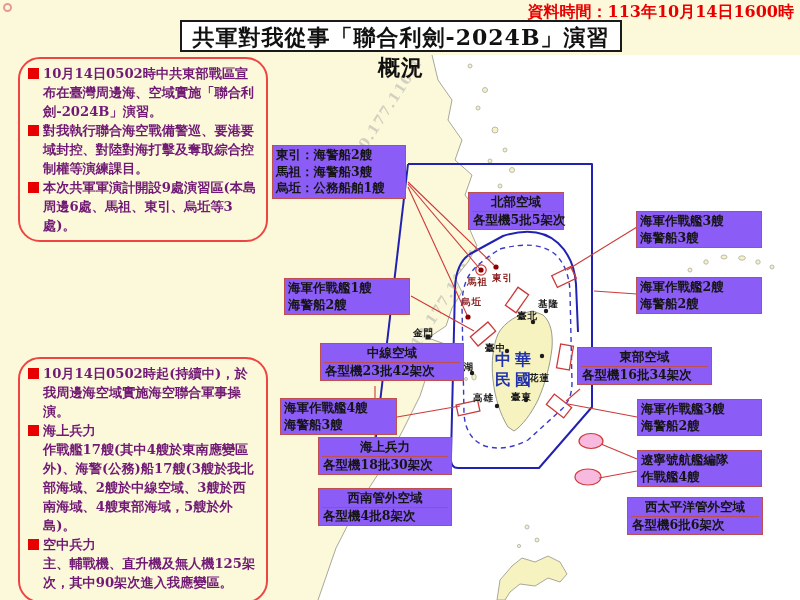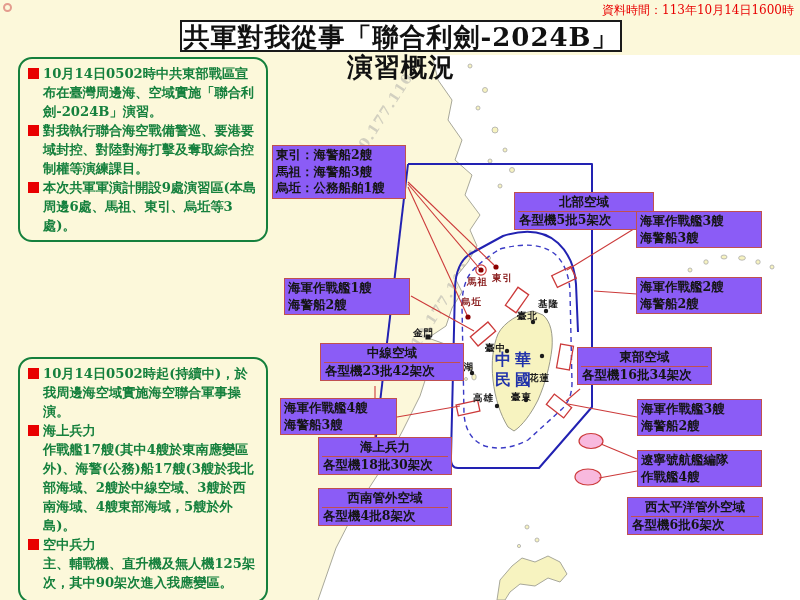--- a/index.html
+++ b/index.html
@@ -1,25 +1,25 @@
 <!DOCTYPE html>
 <html><head>
 <meta charset="utf-8">
 <style>
   html,body{margin:0;padding:0;}
   body{font-family:"DejaVu Serif","Liberation Serif",serif;}
   #stage{position:relative;width:800px;height:600px;background:#fcf8da;overflow:hidden;}
   .ab{position:absolute;box-sizing:border-box;}
   
-  .datatime{top:2px;right:6px;color:#e80000;font-size:12px;font-weight:normal;letter-spacing:0px;}
+  .datatime{top:2px;right:6px;color:#e80000;font-size:16px;font-weight:bold;letter-spacing:0px;}
   .title-box{left:180px;top:20px;width:442px;height:32px;border:2px solid #1a1a1a;background:#ffffff;
-             text-align:center;font-size:26px;font-weight:bold;line-height:30px;color:#111;letter-spacing:1px;}
+             text-align:center;font-size:22px;font-weight:bold;line-height:30px;color:#111;letter-spacing:1px;}
   .corner-mark{left:3px;top:3px;width:9px;height:9px;border:2px solid #d05050;border-radius:50%;opacity:.55;}
   
-  .infobox{left:18px;width:250px;border:2px solid #15803d;border-radius:14px;color:#15803d;
+  .infobox{left:18px;width:250px;border:2px solid #ef4444;border-radius:22px;color:#701a75;
            font-size:13.2px;line-height:1.44;padding:5px 8px 5px 8px;font-weight:bold;}
   .infobox .item{position:relative;padding-left:15px;}
   .infobox .sq{position:absolute;left:0;top:4px;width:11px;height:11px;background:#e80000;}
   .infobox .body{padding-left:15px;}
   
   .callout{background:#8b5cf6;border:1.5px solid #c05050;color:#151515;font-size:12.5px;
            line-height:1.32;padding:1px 3px;font-weight:bold;}
   .callout .trow{text-align:center;border-bottom:1px solid #c05050;padding:0 1px;}
   .callout .vrow{text-align:left;padding:0 1px;white-space:nowrap;}
   .shipbox div{white-space:nowrap;}
@@ -165,21 +165,21 @@
     <div class="item"><span class="sq"></span><span>空中兵力</span></div>
     <div class="body">主、輔戰機、直升機及無人機125架次，其中90架次進入我應變區。</div>
   </div>
 
   <div class="ab callout shipbox" style="left:272px;top:145px;width:134px;">
     <div>東引：海警船2艘</div>
     <div>馬祖：海警船3艘</div>
     <div>烏坵：公務船舶1艘</div>
   </div>
 
-  <div class="ab callout" style="left:514px;top:192px;width:140px;">
+  <div class="ab callout" style="left:468px;top:192px;width:96px;">
     <div class="trow">北部空域</div>
     <div class="vrow">各型機5批5架次</div>
   </div>
 
   <div class="ab callout shipbox" style="left:636px;top:211px;width:126px;">
     <div>海軍作戰艦3艘</div>
     <div>海警船3艘</div>
   </div>
 
   <div class="ab callout shipbox" style="left:636px;top:277px;width:126px;">

